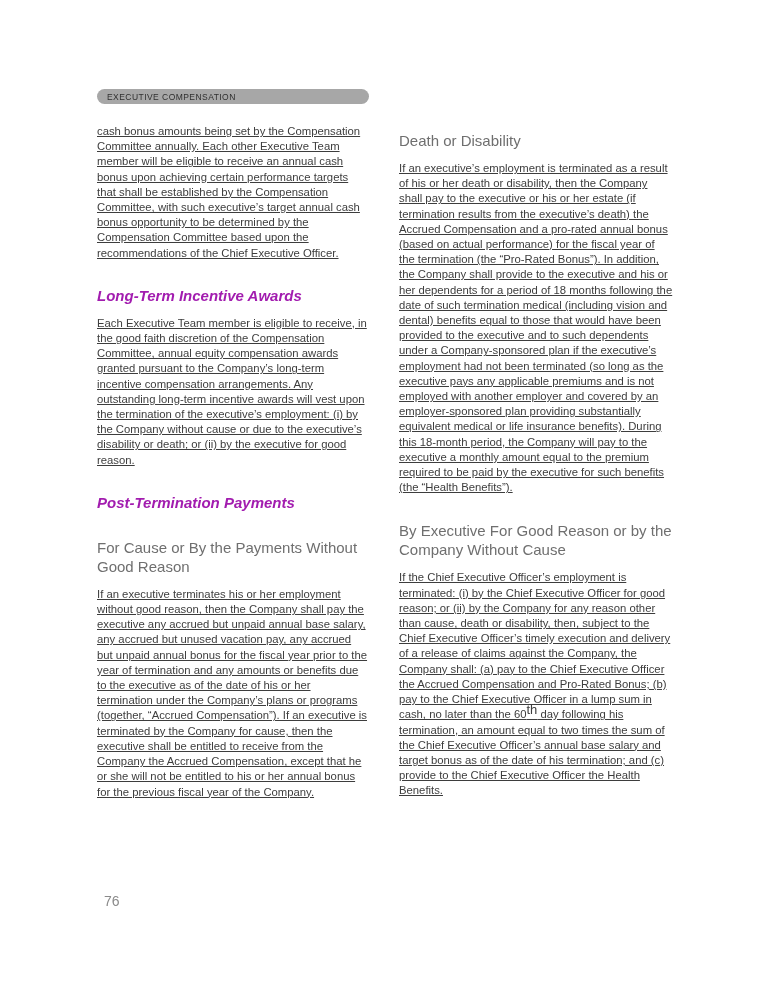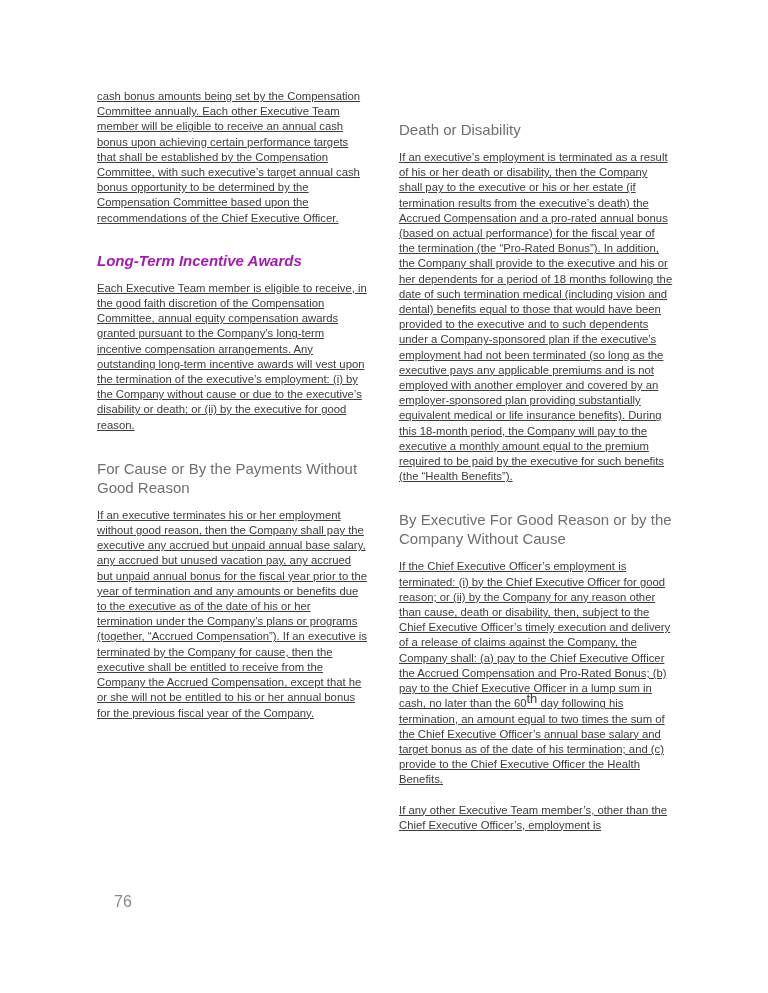--- a/index.html
+++ b/index.html
@@ -61,66 +61,69 @@
     line-height: 18px;
   }
   h3.sub-heading {
     font-size: 15px;
     font-weight: 400;
     color: #6f6f6f;
     margin: 26px 0 11px 0;
     line-height: 19px;
   }
   .col-right h3.sub-heading:first-child {
-    margin-top: 0;
+    margin-top: 11px;
   }
   sup.ordinal {
     font-size: 13px;
     line-height: 0;
     vertical-align: 4px;
   }
   .page-number {
     position: absolute;
-    left: 114px;
+    left: 104px;
     top: 893px;
-    font-size: 16px;
+    font-size: 14px;
     color: #8a8a8a;
   }
 </style>
 </head>
 <body>
 
 <div class="page">
 
   <div class="col col-left">
 
+    <div class="banner">
+      <span class="banner-label">EXECUTIVE COMPENSATION</span>
+    </div>
 
     <p class="body">cash bonus amounts being set by the Compensation Committee annually. Each other Executive Team member will be eligible to receive an annual cash bonus upon achieving certain performance targets that shall be established by the Compensation Committee, with such executive’s target annual cash bonus opportunity to be determined by the Compensation Committee based upon the recommendations of the Chief Executive Officer.</p>
 
     <h2 class="section-heading">Long-Term Incentive Awards</h2>
 
     <p class="body">Each Executive Team member is eligible to receive, in the good faith discretion of the Compensation Committee, annual equity compensation awards granted pursuant to the Company’s long-term incentive compensation arrangements. Any outstanding long-term incentive awards will vest upon the termination of the executive’s employment: (i) by the Company without cause or due to the executive’s disability or death; or (ii) by the executive for good reason.</p>
 
+    <h2 class="section-heading">Post-Termination Payments</h2>
 
 
     <h3 class="sub-heading">For Cause or By the Payments Without Good Reason</h3>
 
     <p class="body">If an executive terminates his or her employment without good reason, then the Company shall pay the executive any accrued but unpaid annual base salary, any accrued but unused vacation pay, any accrued but unpaid annual bonus for the fiscal year prior to the year of termination and any amounts or benefits due to the executive as of the date of his or her termination under the Company’s plans or programs (together, “Accrued Compensation”). If an executive is terminated by the Company for cause, then the executive shall be entitled to receive from the Company the Accrued Compensation, except that he or she will not be entitled to his or her annual bonus for the previous fiscal year of the Company.</p>
 
   </div>
 
   <div class="col col-right">
 
     <h3 class="sub-heading">Death or Disability</h3>
 
     <p class="body">If an executive’s employment is terminated as a result of his or her death or disability, then the Company shall pay to the executive or his or her estate (if termination results from the executive’s death) the Accrued Compensation and a pro-rated annual bonus (based on actual performance) for the fiscal year of the termination (the “Pro-Rated Bonus”). In addition, the Company shall provide to the executive and his or her dependents for a period of 18 months following the date of such termination medical (including vision and dental) benefits equal to those that would have been provided to the executive and to such dependents under a Company-sponsored plan if the executive’s employment had not been terminated (so long as the executive pays any applicable premiums and is not employed with another employer and covered by an employer-sponsored plan providing substantially equivalent medical or life insurance benefits). During this 18-month period, the Company will pay to the executive a monthly amount equal to the premium required to be paid by the executive for such benefits (the “Health Benefits”).</p>
 
     <h3 class="sub-heading">By Executive For Good Reason or by the Company Without Cause</h3>
 
     <p class="body"><span>If the Chief Executive Officer’s employment is terminated: (i) by the Chief Executive Officer for good reason; or (ii) by the Company for any reason other than cause, death or disability, then, subject to the Chief Executive Officer’s timely execution and delivery of a release of claims against the Company, the Company shall: (a) pay to the Chief Executive Officer the Accrued Compensation and Pro-Rated Bonus; (b) pay to the Chief Executive Officer in a lump sum in cash, no later than the 60</span><sup class="ordinal">th</sup><span> day following his termination, an amount equal to two times the sum of the Chief Executive Officer’s annual base salary and target bonus as of the date of his termination; and (c) provide to the Chief Executive Officer the Health Benefits.</span></p>
 
-    <p class="body">If any other Executive Team member’s, other than the Chief Executive Officer’s, employment is</p>
 
   </div>
 
   <div class="page-number">76</div>
 
 </div>
 
 </body></html>

